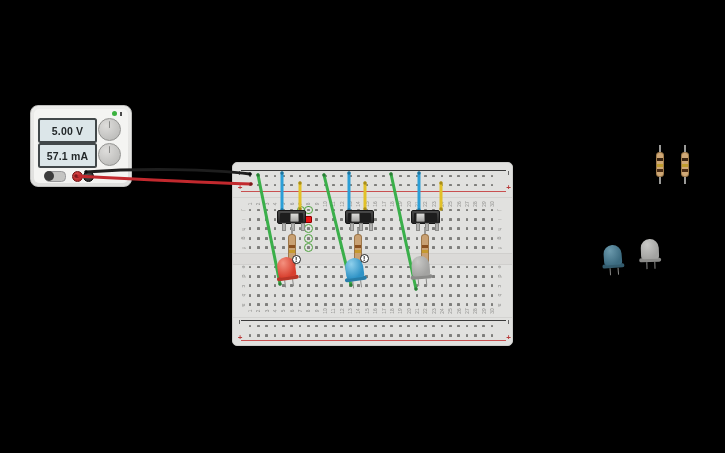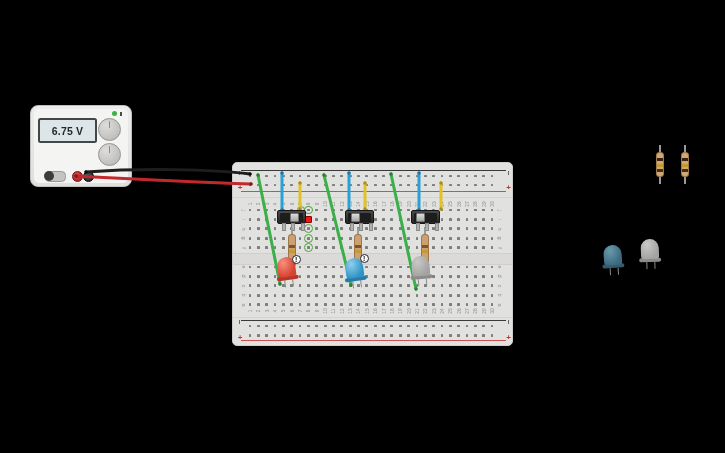--- a/index.html
+++ b/index.html
@@ -67,21 +67,22 @@
          box-sizing:border-box;z-index:9;font-weight:bold;font-size:7px;line-height:7px;color:#111;
          display:flex;align-items:center;justify-content:center;}
 </style>
 </head>
 <body>
 
 <div id="canvas">
 
   <div id="psu">
     <div class="panel"></div>
-    <div class="display" id="disp-v">6.75 V</div>
+    <div class="display" id="disp-v">5.00 V</div>
+    <div class="display" id="disp-a">57.1 mA</div>
     <div class="knob" id="knob-v"></div>
     <div class="knob" id="knob-a"></div>
     <div id="psu-led"></div>
     <div id="psu-mark"></div>
     <div id="psu-toggle">
       <div class="tknob"></div>
     </div>
     <div class="terminal" id="term-pos"></div>
     <div class="terminal" id="term-neg"></div>
   </div>

